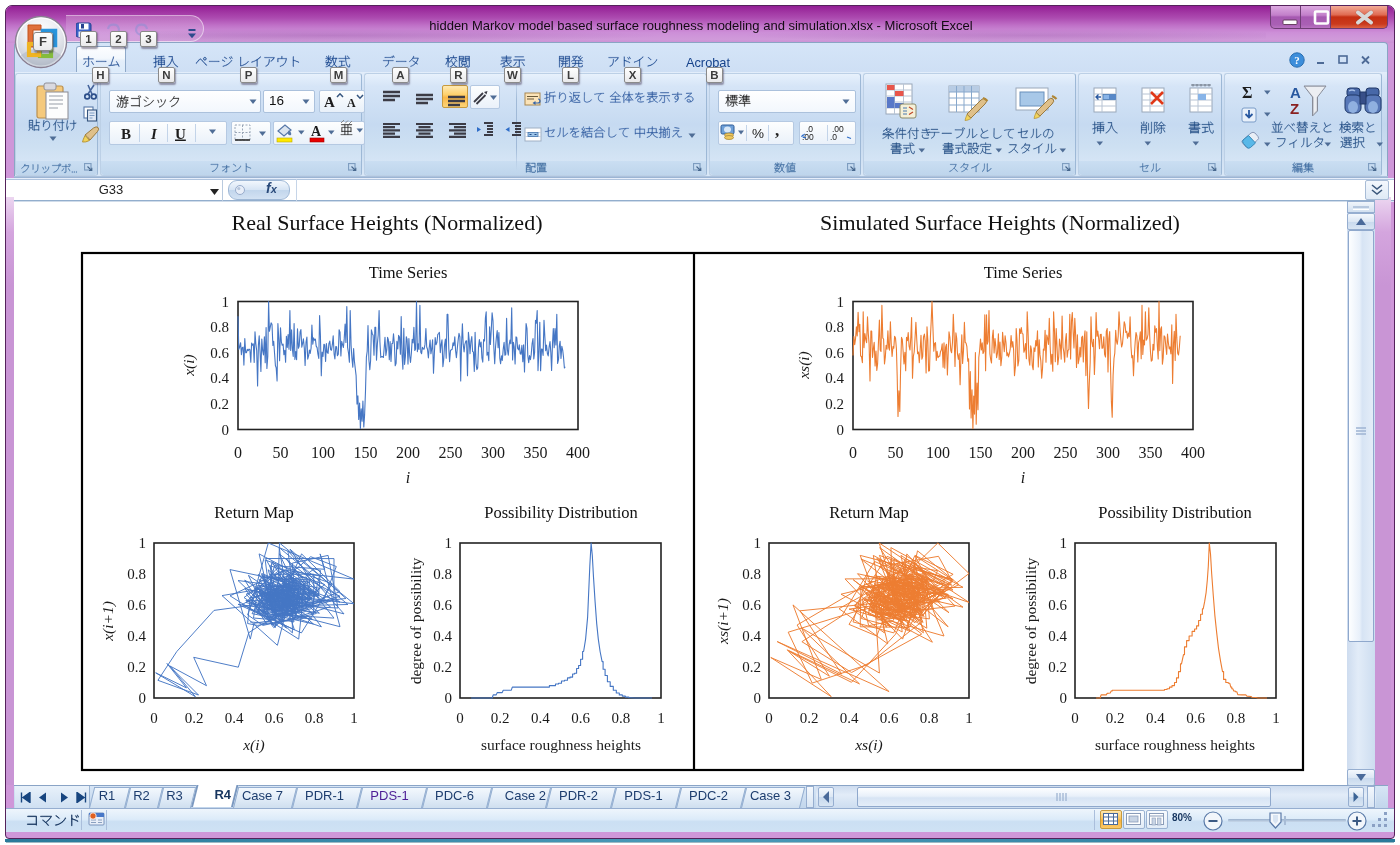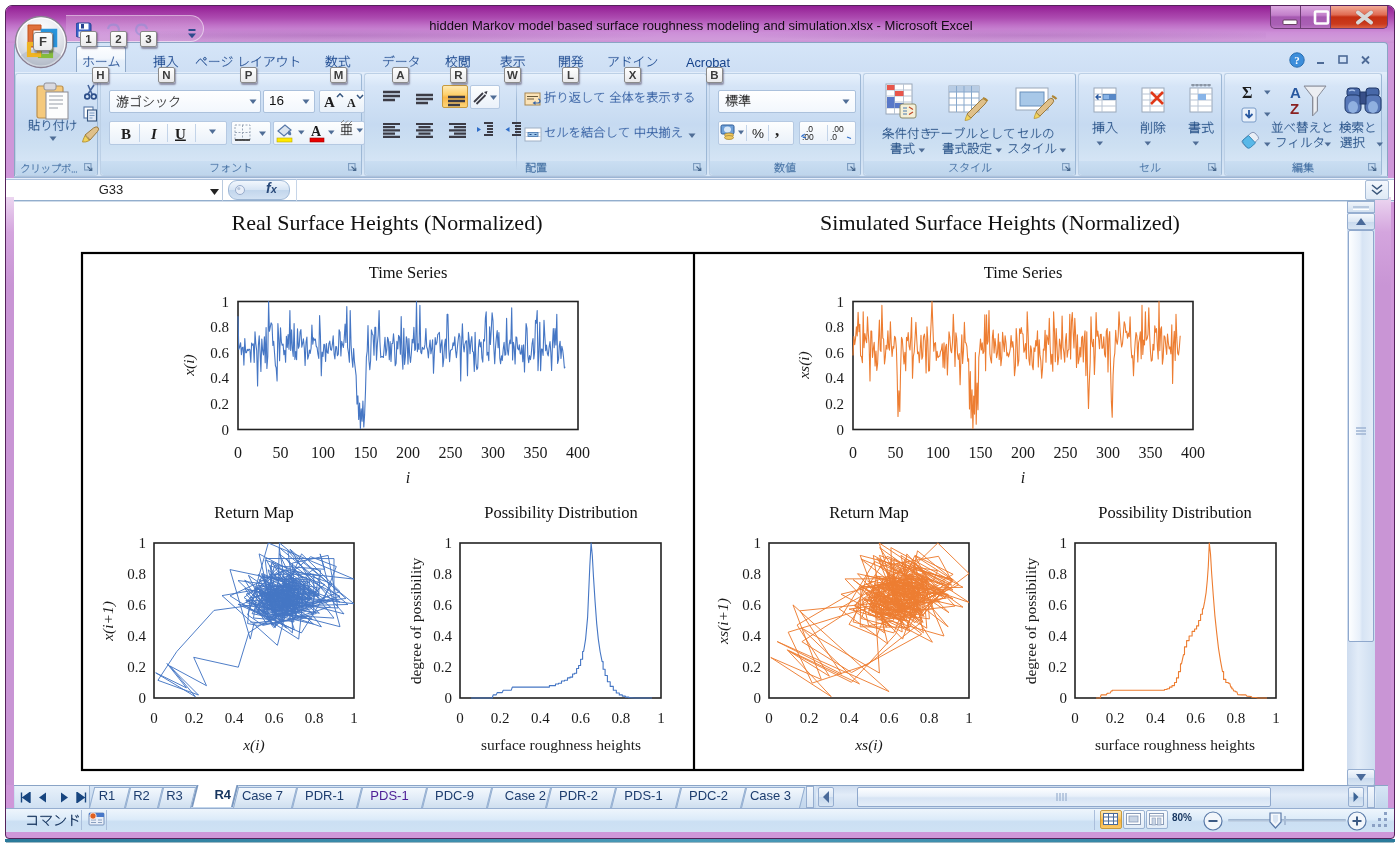--- a/index.html
+++ b/index.html
@@ -693,21 +693,21 @@
     <div class="abs" style="left:152px;top:782px;width:33px;height:19px;font-size:13px;color:#1d3d6e;text-align:center;z-index:5">R3</div>
     <div class="abs" style="left:185px;top:779px;width:42px;height:22px;background:#fff;border-left:2px solid #7a98c0;border-right:2px solid #7a98c0;z-index:6;transform:skewX(-14deg);transform-origin:bottom left"></div>
     <div class="abs" style="left:187px;top:781px;width:38px;height:20px;font-size:13px;color:#17355f;text-align:right;z-index:7;font-weight:bold">R4</div>
     <div class="abs" style="left:227px;top:781px;width:59px;height:21px;background:linear-gradient(#f3f8fd,#e0ebf7 55%,#cfdfef);border-left:1.5px solid #93add0;border-right:1.5px solid #93add0;border-top:1px solid #93add0;z-index:4;transform:skewX(-14deg);transform-origin:bottom left"></div>
     <div class="abs" style="left:227px;top:782px;width:59px;height:19px;font-size:13px;color:#1d3d6e;text-align:center;z-index:5">Case 7</div>
     <div class="abs" style="left:286px;top:781px;width:65px;height:21px;background:linear-gradient(#f3f8fd,#e0ebf7 55%,#cfdfef);border-left:1.5px solid #93add0;border-right:1.5px solid #93add0;border-top:1px solid #93add0;z-index:4;transform:skewX(-14deg);transform-origin:bottom left"></div>
     <div class="abs" style="left:286px;top:782px;width:65px;height:19px;font-size:13px;color:#1d3d6e;text-align:center;z-index:5">PDR-1</div>
     <div class="abs" style="left:351px;top:781px;width:65px;height:21px;background:linear-gradient(#f3f8fd,#e0ebf7 55%,#cfdfef);border-left:1.5px solid #93add0;border-right:1.5px solid #93add0;border-top:1px solid #93add0;z-index:4;transform:skewX(-14deg);transform-origin:bottom left"></div>
     <div class="abs" style="left:351px;top:782px;width:65px;height:19px;font-size:13px;color:#4c1d95;text-align:center;z-index:5">PDS-1</div>
     <div class="abs" style="left:416px;top:781px;width:65px;height:21px;background:linear-gradient(#f3f8fd,#e0ebf7 55%,#cfdfef);border-left:1.5px solid #93add0;border-right:1.5px solid #93add0;border-top:1px solid #93add0;z-index:4;transform:skewX(-14deg);transform-origin:bottom left"></div>
-    <div class="abs" style="left:416px;top:782px;width:65px;height:19px;font-size:13px;color:#1d3d6e;text-align:center;z-index:5">PDC-9</div>
+    <div class="abs" style="left:416px;top:782px;width:65px;height:19px;font-size:13px;color:#1d3d6e;text-align:center;z-index:5">PDC-6</div>
     <div class="abs" style="left:481px;top:781px;width:59px;height:21px;background:linear-gradient(#f3f8fd,#e0ebf7 55%,#cfdfef);border-left:1.5px solid #93add0;border-right:1.5px solid #93add0;border-top:1px solid #93add0;z-index:4;transform:skewX(-14deg);transform-origin:bottom left"></div>
     <div class="abs" style="left:481px;top:782px;width:59px;height:19px;font-size:13px;color:#1d3d6e;text-align:right;z-index:5">Case 2</div>
     <div class="abs" style="left:540px;top:781px;width:65px;height:21px;background:linear-gradient(#f3f8fd,#e0ebf7 55%,#cfdfef);border-left:1.5px solid #93add0;border-right:1.5px solid #93add0;border-top:1px solid #93add0;z-index:4;transform:skewX(-14deg);transform-origin:bottom left"></div>
     <div class="abs" style="left:540px;top:782px;width:65px;height:19px;font-size:13px;color:#1d3d6e;text-align:center;z-index:5">PDR-2</div>
     <div class="abs" style="left:605px;top:781px;width:65px;height:21px;background:linear-gradient(#f3f8fd,#e0ebf7 55%,#cfdfef);border-left:1.5px solid #93add0;border-right:1.5px solid #93add0;border-top:1px solid #93add0;z-index:4;transform:skewX(-14deg);transform-origin:bottom left"></div>
     <div class="abs" style="left:605px;top:782px;width:65px;height:19px;font-size:13px;color:#1d3d6e;text-align:center;z-index:5">PDS-1</div>
     <div class="abs" style="left:670px;top:781px;width:65px;height:21px;background:linear-gradient(#f3f8fd,#e0ebf7 55%,#cfdfef);border-left:1.5px solid #93add0;border-right:1.5px solid #93add0;border-top:1px solid #93add0;z-index:4;transform:skewX(-14deg);transform-origin:bottom left"></div>
     <div class="abs" style="left:670px;top:782px;width:65px;height:19px;font-size:13px;color:#1d3d6e;text-align:center;z-index:5">PDC-2</div>
     <div class="abs" style="left:735px;top:781px;width:59px;height:21px;background:linear-gradient(#f3f8fd,#e0ebf7 55%,#cfdfef);border-left:1.5px solid #93add0;border-right:1.5px solid #93add0;border-top:1px solid #93add0;z-index:4;transform:skewX(-14deg);transform-origin:bottom left"></div>
     <div class="abs" style="left:735px;top:782px;width:59px;height:19px;font-size:13px;color:#1d3d6e;text-align:center;z-index:5">Case 3</div>

